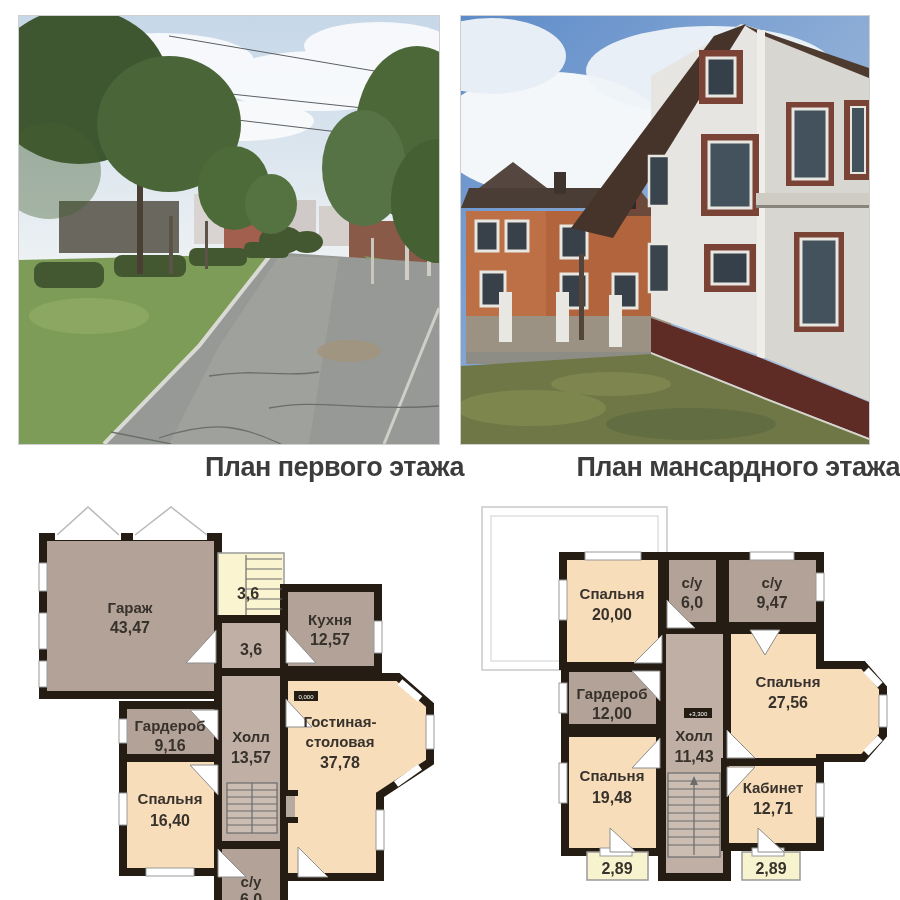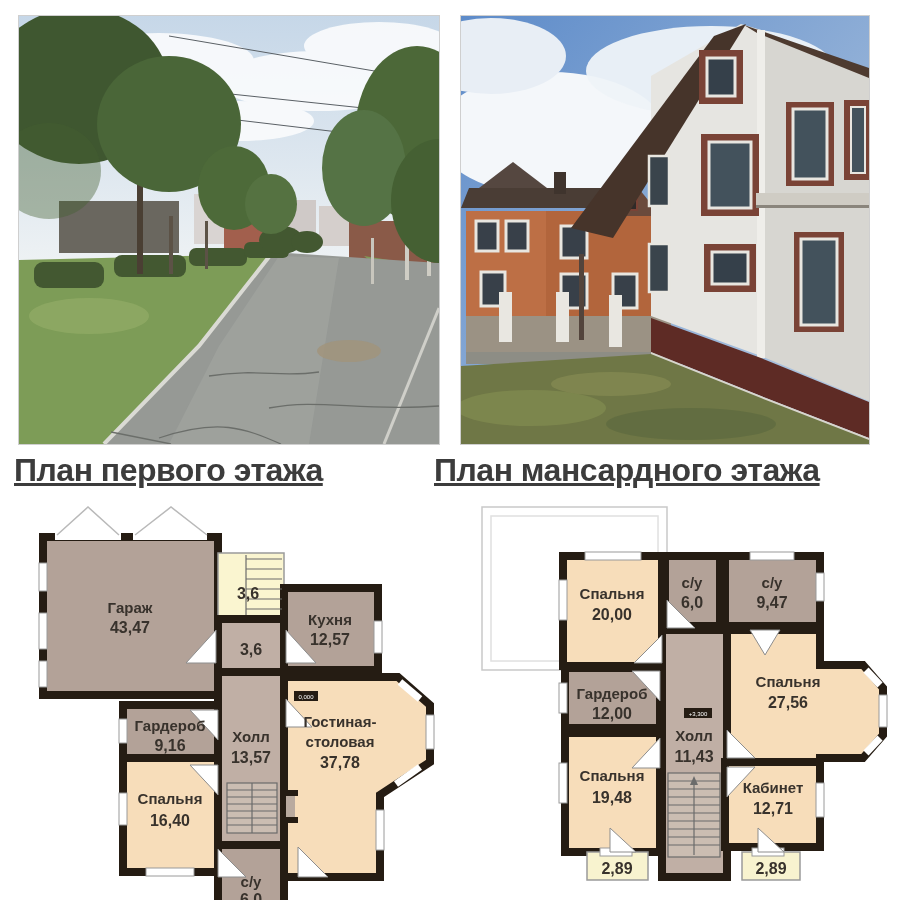--- a/index.html
+++ b/index.html
@@ -2,24 +2,24 @@
 <html><head>
 <meta charset="utf-8">
 <style>
   html,body{margin:0;padding:0;background:#ffffff;}
   .canvas{position:relative;width:900px;height:900px;background:#ffffff;overflow:hidden;
           font-family:"Liberation Sans",sans-serif;}
   .photo{position:absolute;border:1px solid #cfcfcf;overflow:hidden;background:#dfe6ee;}
   .photo svg{display:block;}
   #photo-street{left:18px;top:15px;width:420px;height:428px;}
   #photo-houses{left:460px;top:15px;width:408px;height:428px;}
-  .plan-title{position:absolute;top:452px;width:450px;text-align:left;
-              font-size:32px;font-weight:bold;color:#3c3c3c;letter-spacing:-0.5px;text-decoration:underline;}
+  .plan-title{position:absolute;top:452px;width:450px;text-align:right;
+              font-size:27px;font-weight:bold;color:#3c3c3c;letter-spacing:-0.5px;}
   #title-first{left:14px;}
-  #title-attic{left:434px;}
+  #title-attic{left:450px;}
   .plan{position:absolute;top:495px;width:450px;height:405px;}
   #plan-first{left:0;}
   #plan-attic{left:450px;}
   .room{stroke:#251c13;stroke-width:8;}
   .winGap{fill:#ffffff;stroke:#9a9a9a;stroke-width:1;}
   .door{fill:#ffffff;stroke:#8d8d8d;stroke-width:1;}
   .stair{stroke:#6b6b6b;stroke-width:1.2;fill:none;}
   .rl{font-family:"Liberation Sans",sans-serif;font-size:15px;font-weight:bold;
       fill:#38322c;text-anchor:middle;}
   .ra{font-family:"Liberation Sans",sans-serif;font-size:16px;font-weight:bold;

